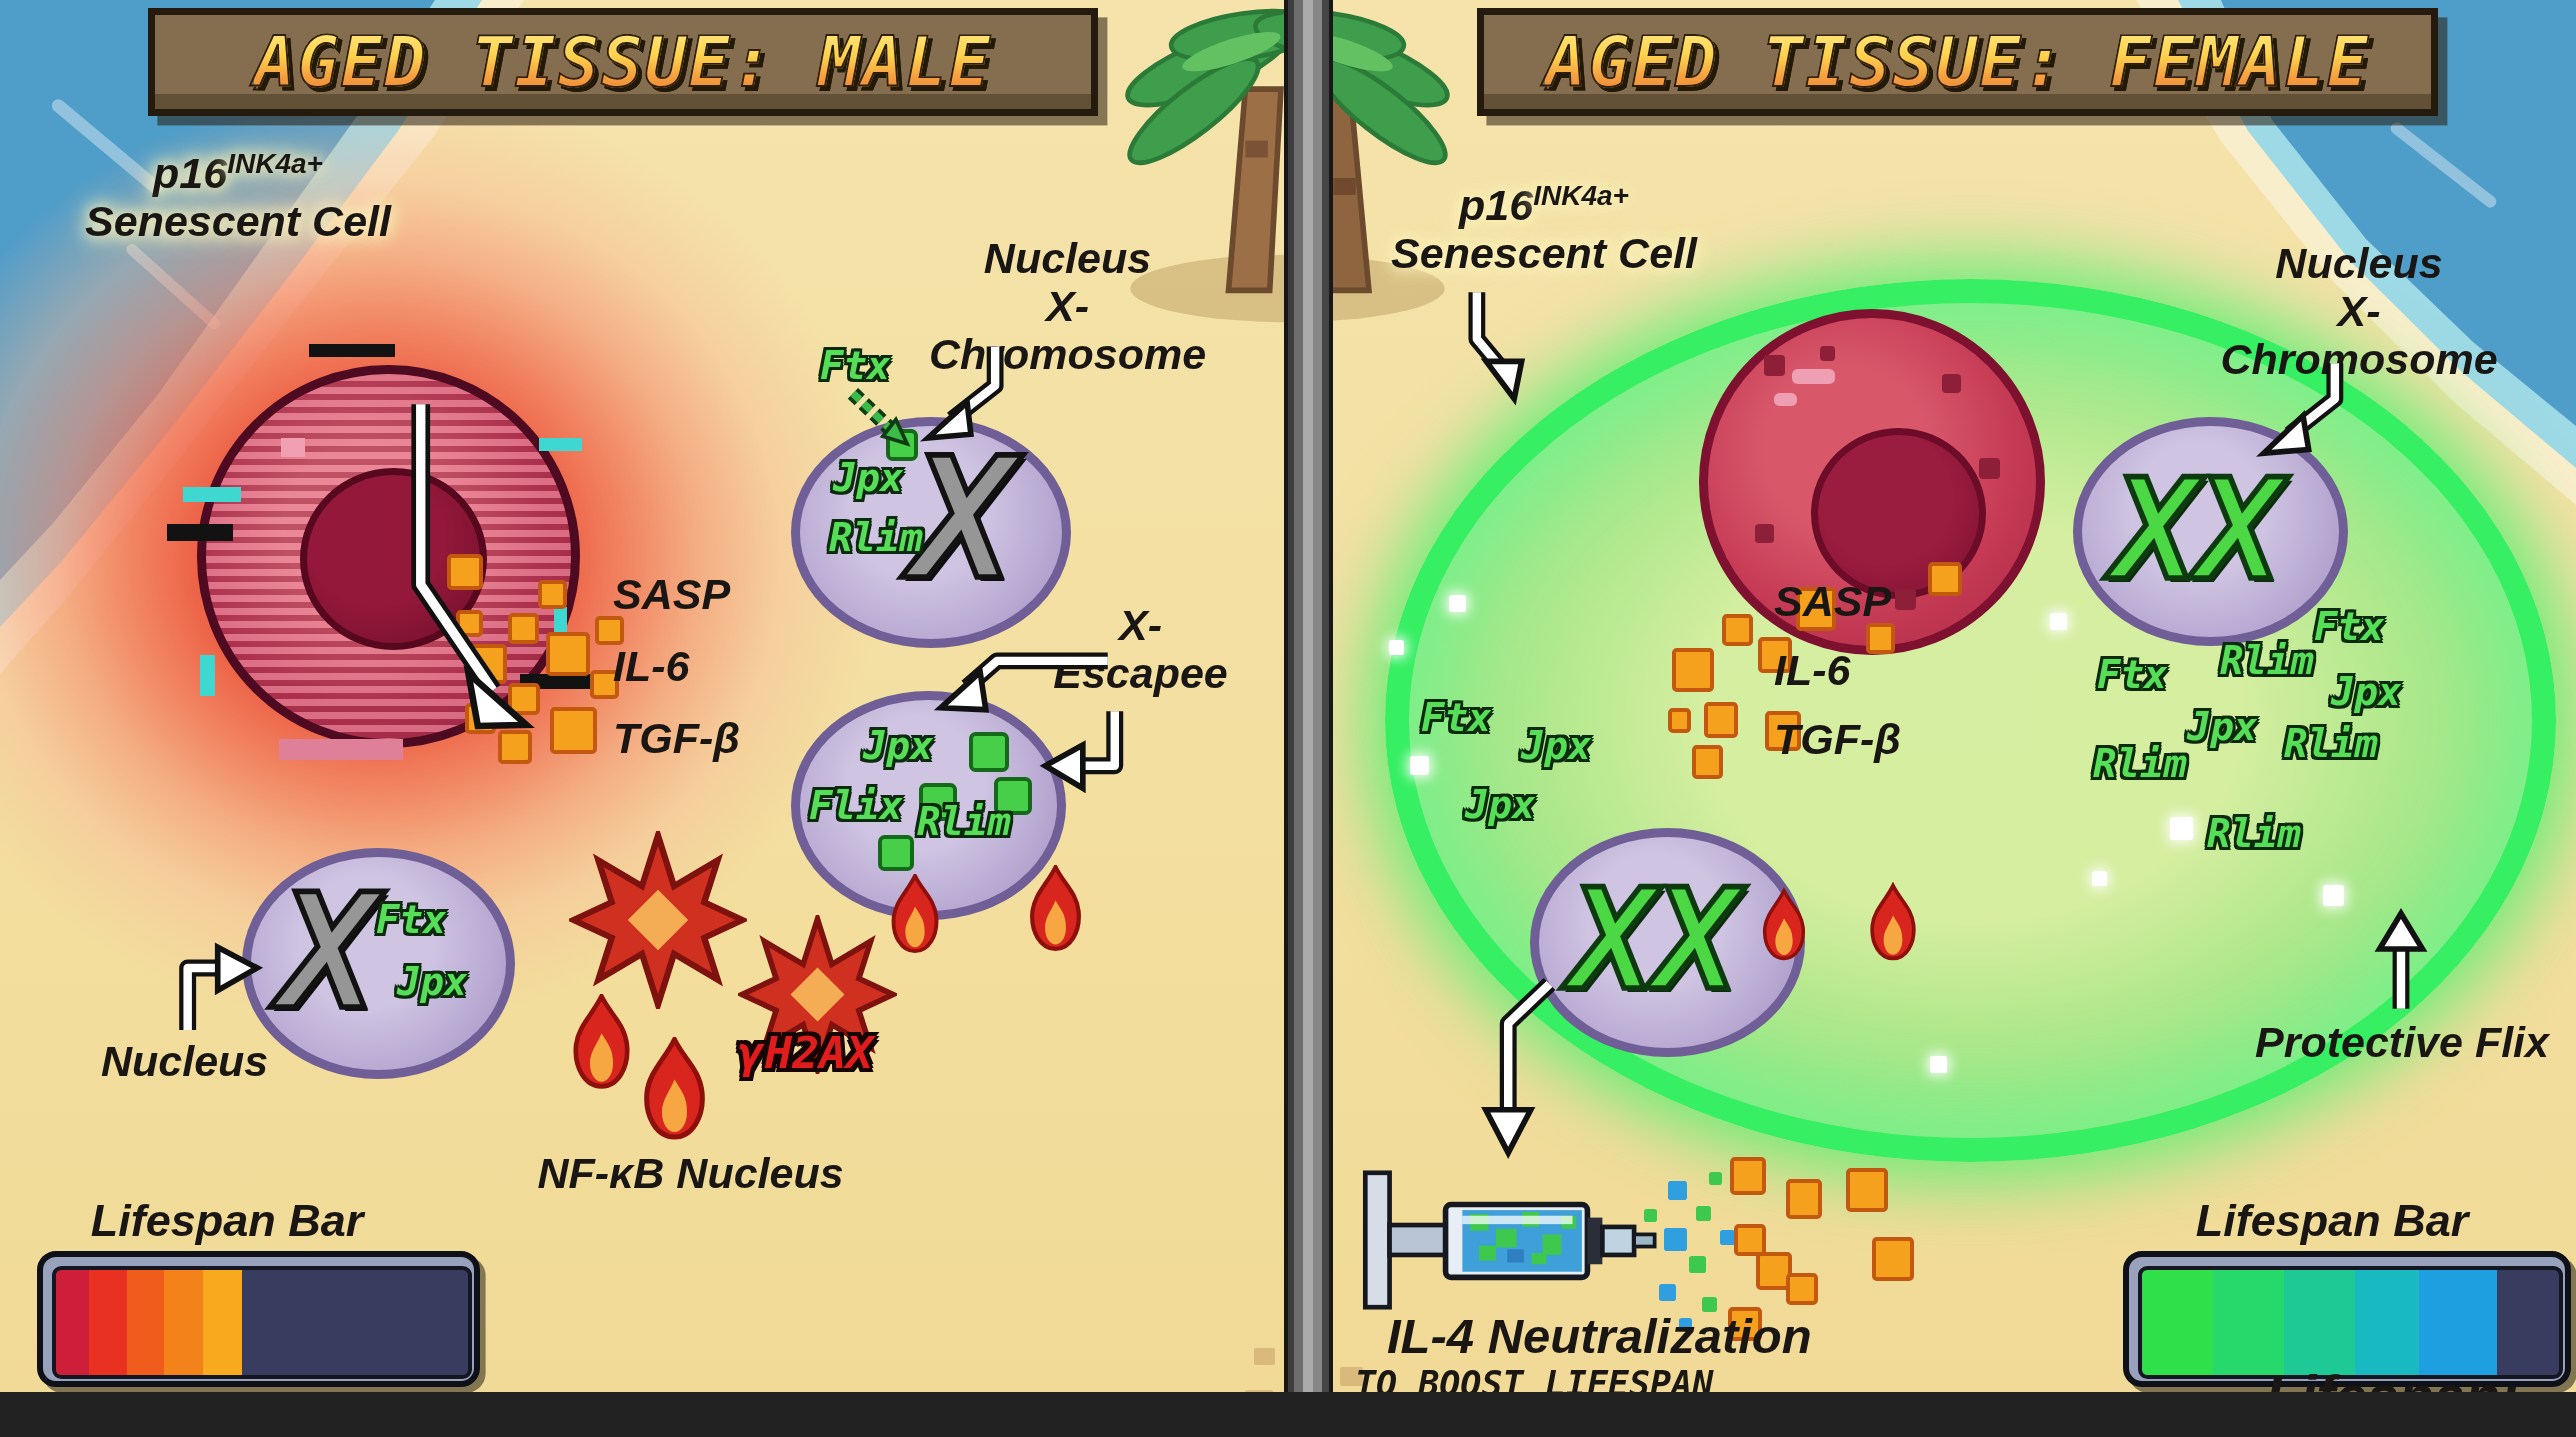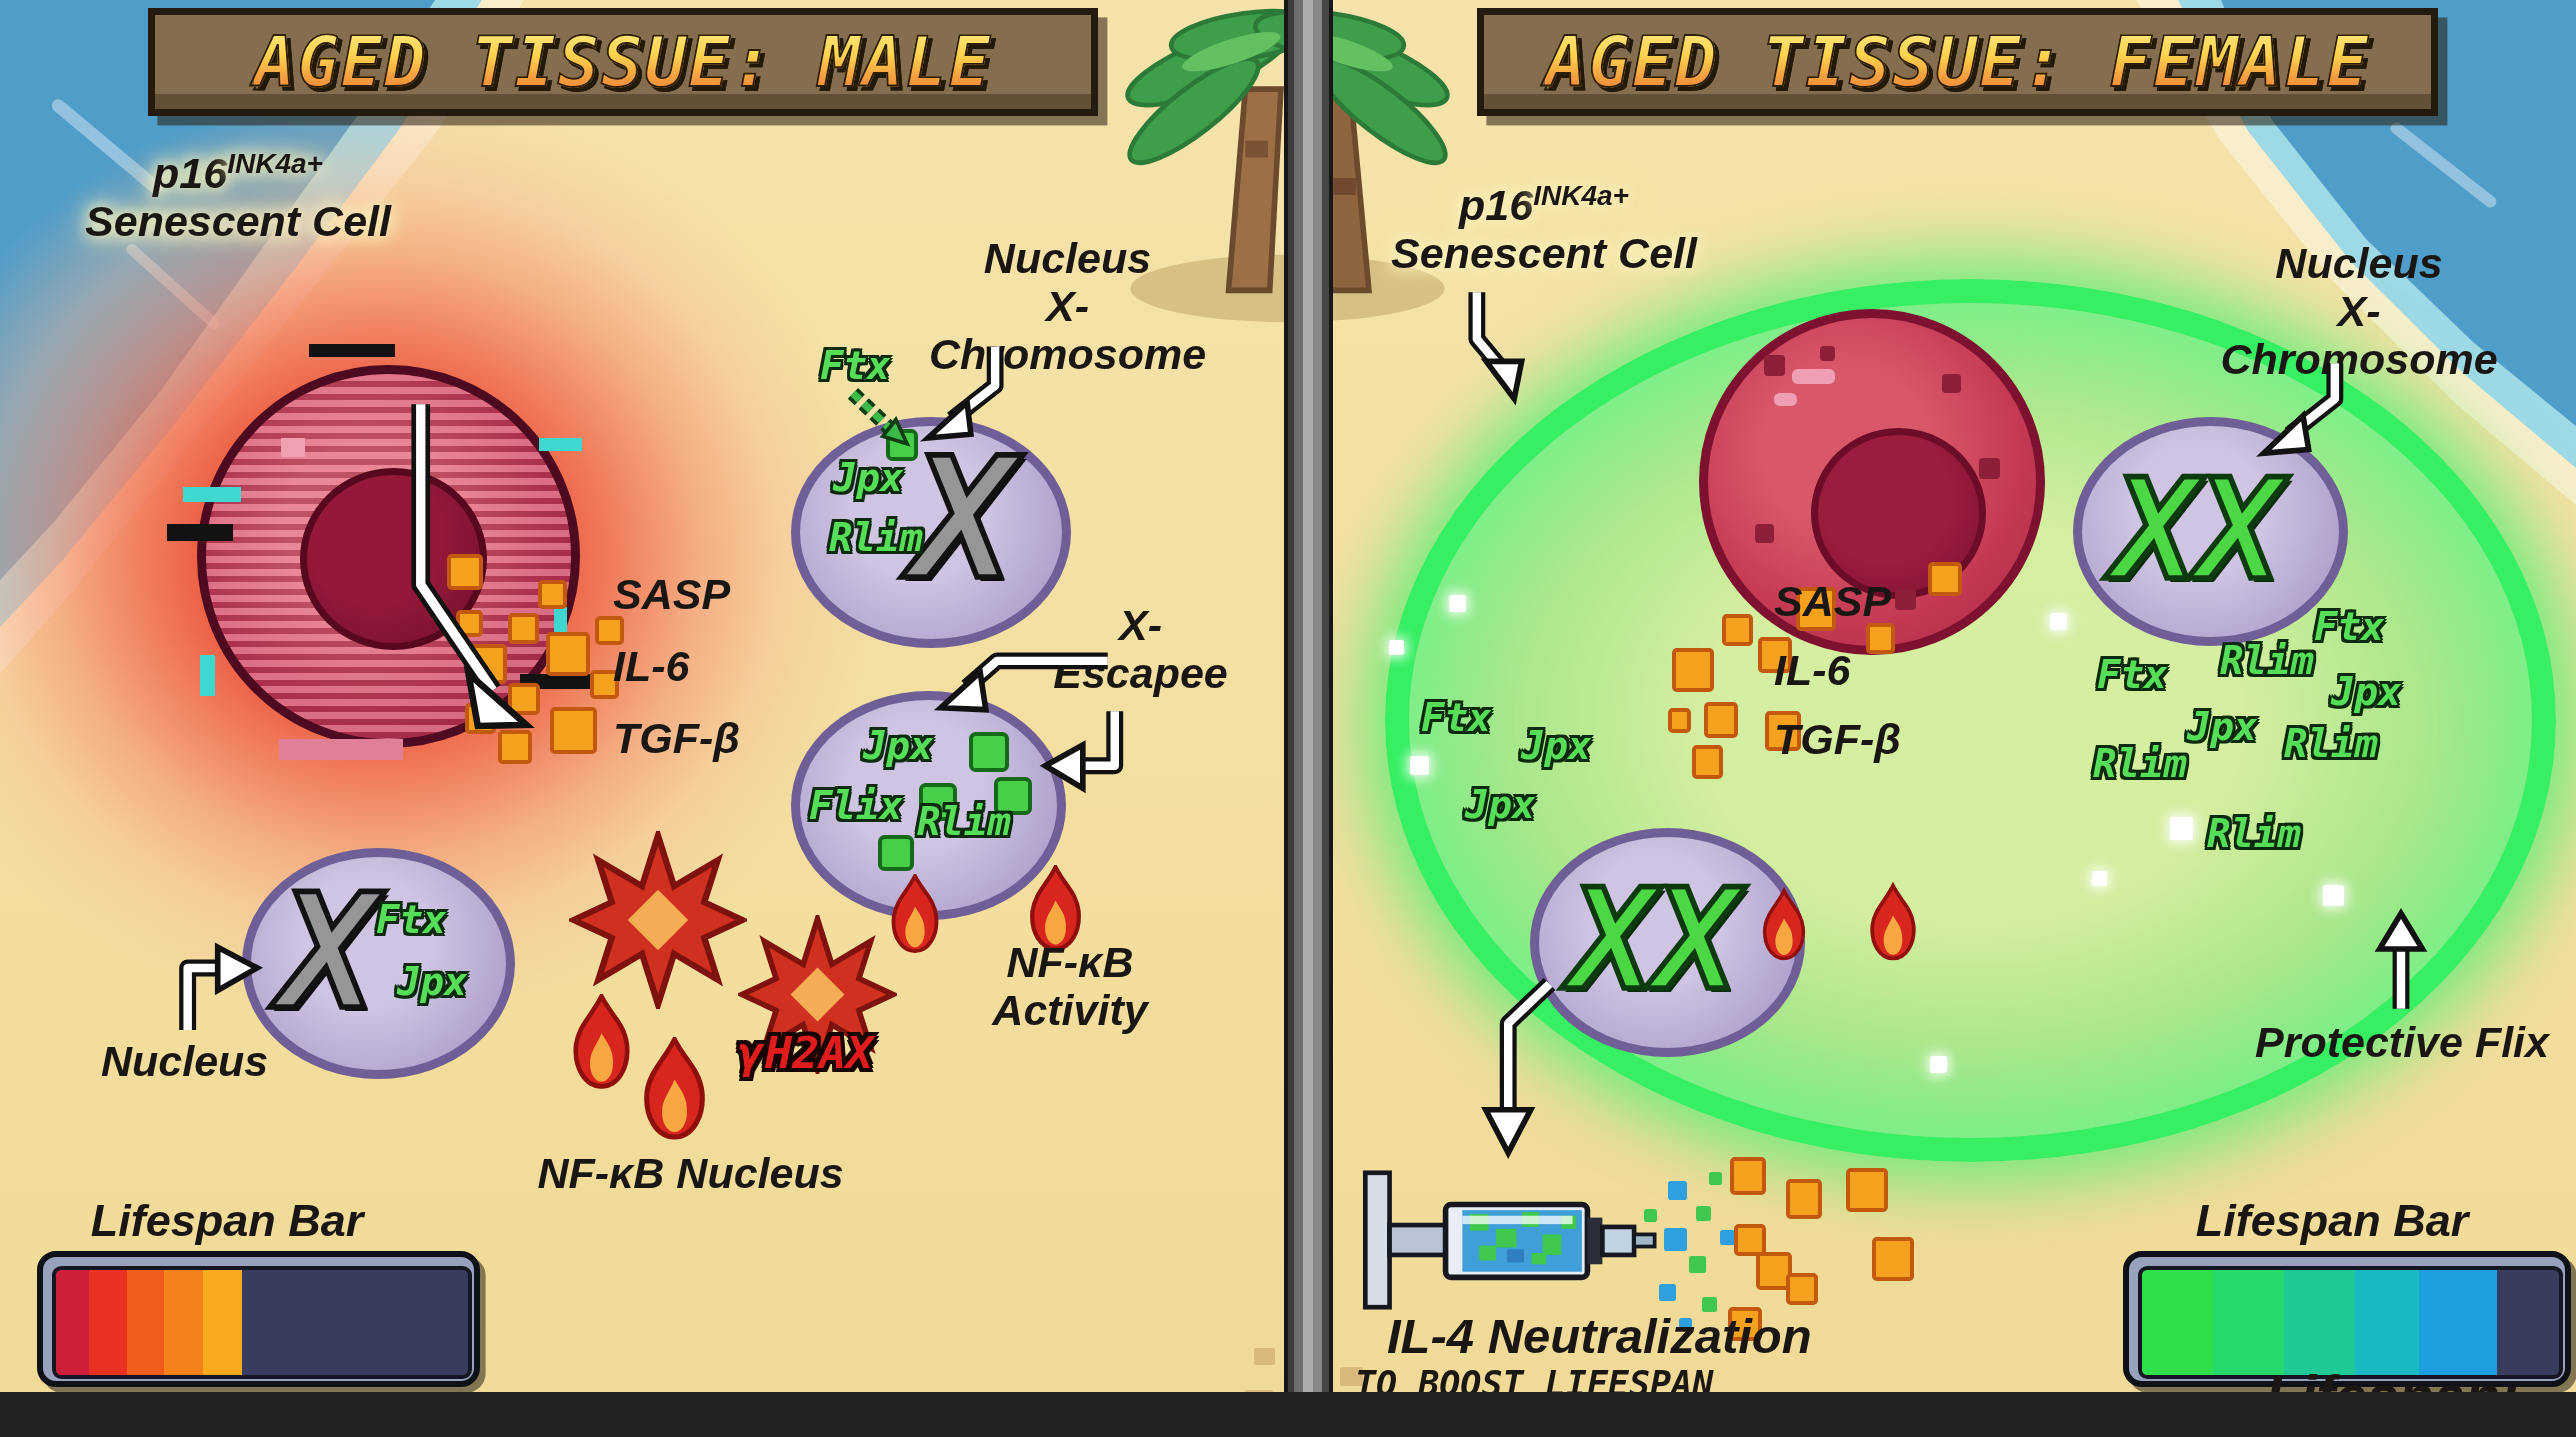--- a/index.html
+++ b/index.html
@@ -197,24 +197,20 @@
   <div class="abs gdot" style="left:969px;top:732px;width:32px;height:32px;"></div>
   <div class="abs gdot" style="left:919px;top:783px;width:30px;height:30px;"></div>
   <div class="abs gdot" style="left:994px;top:777px;width:30px;height:30px;"></div>
   <div class="abs gdot" style="left:878px;top:835px;width:28px;height:28px;"></div>
   <div class="abs gene" style="left:863px;top:723px;">Jpx</div>
   <div class="abs gene" style="left:809px;top:783px;text-align:right;">Flix</div>
   <div class="abs gene" style="left:917px;top:799px;">Rlim</div>
   <div class="abs lbl ctr" style="left:1047px;top:601px;width:187px;">
     <div>X-</div>
     <div>Escapee</div>
-  </div>
-  <div class="abs lbl ctr" style="left:988px;top:938px;width:164px;">
-    <div>NF-κB</div>
-    <div>Activity</div>
   </div>
 
   <div class="abs nuc" style="left:242px;top:848px;width:255px;height:213px;"></div>
   <div class="abs chromX" style="left:281px;top:872px;font-size:159px;">X</div>
   <div class="abs gene" style="left:376px;top:897px;">Ftx</div>
   <div class="abs gene" style="left:397px;top:959px;">Jpx</div>
   <div class="abs lbl" style="left:101px;top:1037px;">Nucleus</div>
 
   <svg class="abs" style="left:569px;top:831px;z-index:8;" width="178" height="178" viewBox="0 0 200 200">
     <polygon points="100,5 118,62 167,33 152,80 195,100 152,120 167,167 118,138 100,195 82,138 33,167 48,120 5,100 48,80 33,33 82,62" fill="#d03020" stroke="#7e120e" stroke-width="7"></polygon>

